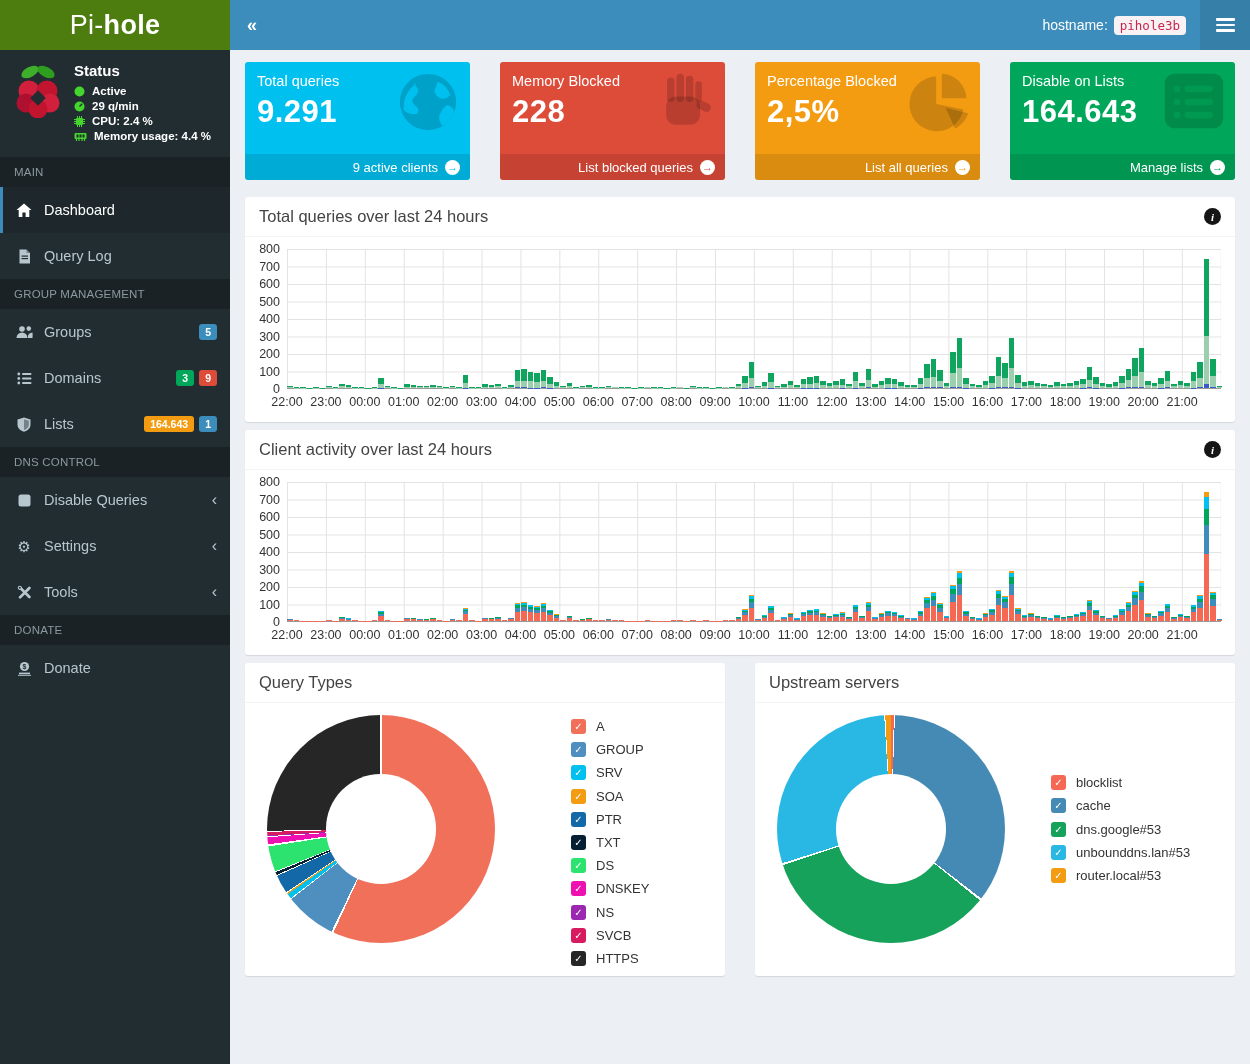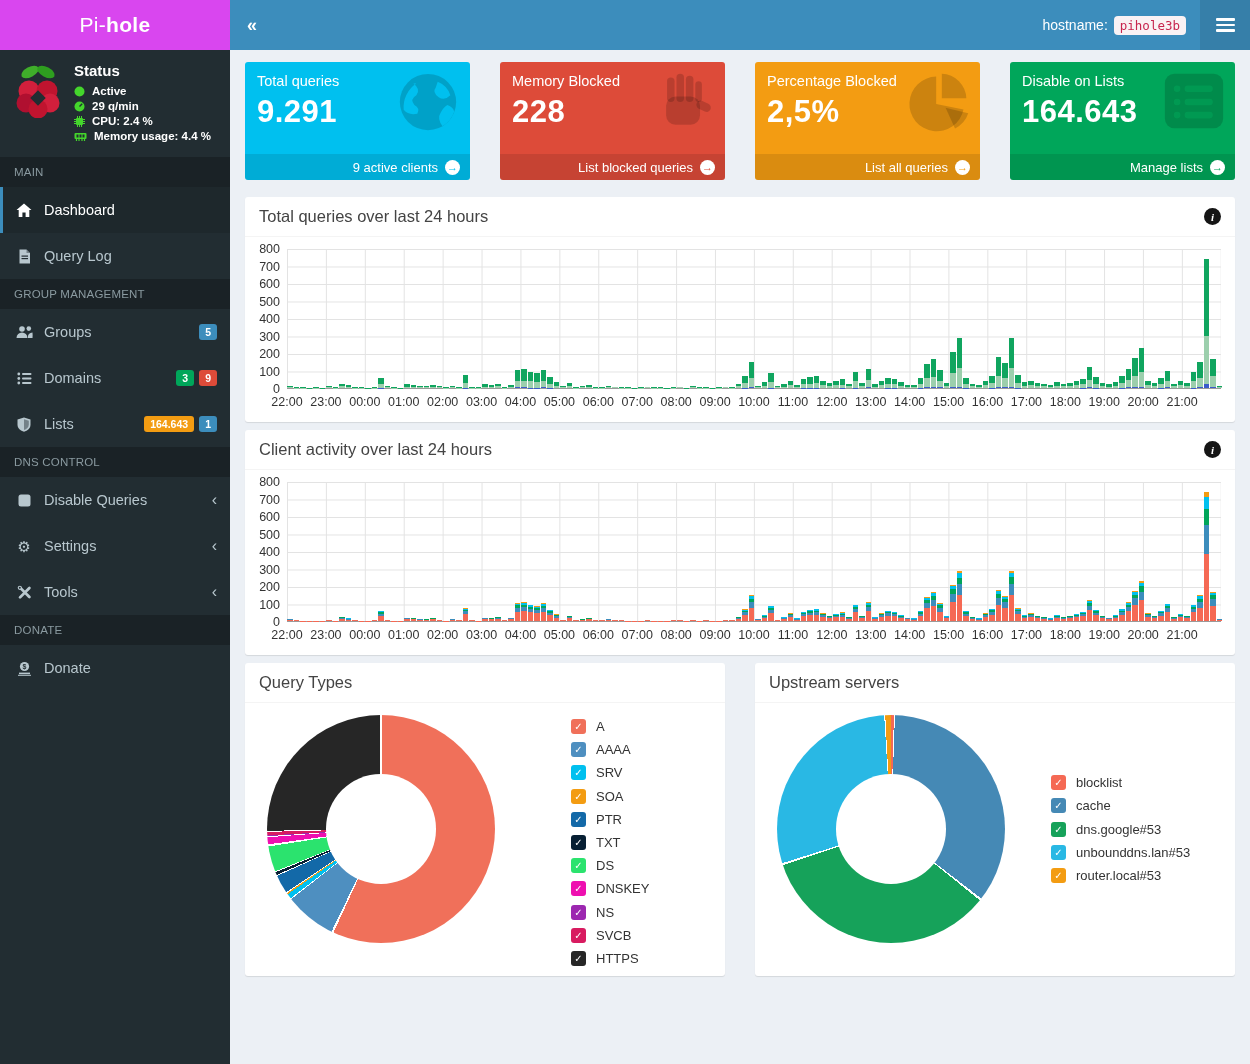--- a/index.html
+++ b/index.html
@@ -1,20 +1,20 @@
 <!DOCTYPE html>
 <html><head>
 <meta charset="utf-8">
 <style>
   * { margin:0; padding:0; box-sizing:border-box; }
   html,body { width:1250px; height:1064px; overflow:hidden; font-family:"Liberation Sans",sans-serif; background:#ecf0f5; }
 
   
   .navbar { display:flex; height:50px; }
-  .brand { width:230px; background:#d946ef; color:#fff; text-align:center; line-height:50px; font-size:21px; letter-spacing:.3px; }
+  .brand { width:230px; background:#4d7c0f; color:#fff; text-align:center; line-height:50px; font-size:27px; letter-spacing:.3px; }
   .brand .light { font-weight:400; }
   .brand .bold  { font-weight:700; }
   .nav-rest { flex:1; background:#3c8dbc; display:flex; align-items:center; }
   .toggle { padding:0 17px; color:#fff; font-size:18px; font-weight:700; cursor:pointer; line-height:50px; }
   .nav-spacer { flex:1; }
   .hostname { color:#fff; font-size:14px; margin-right:14px; display:flex; align-items:center; gap:6px; }
   .hostname code { background:#f9f2f4; color:#c7254e; font-family:"DejaVu Sans Mono",monospace; font-size:12.5px; padding:2px 6px; border-radius:4px; }
   .burger { width:50px; height:50px; background:#367fa9; display:flex; flex-direction:column; align-items:center; justify-content:center; gap:3px; cursor:pointer; }
   .burger i { display:block; width:19px; height:2.5px; background:#fff; border-radius:1px; }
 
@@ -1857,21 +1857,21 @@
         </div>
         <div class="donut-body">
           <div class="donut" id="donut-qt" style="background: conic-gradient(rgb(255, 255, 255) 0deg, rgb(255, 255, 255) 0.55deg, rgb(240, 112, 90) 0.55deg, rgb(240, 112, 90) 204.65deg, rgb(255, 255, 255) 204.65deg, rgb(255, 255, 255) 205.2deg, rgb(255, 255, 255) 205.2deg, rgb(255, 255, 255) 205.75deg, rgb(78, 143, 192) 205.75deg, rgb(78, 143, 192) 232.01deg, rgb(255, 255, 255) 232.01deg, rgb(255, 255, 255) 232.56deg, rgb(0, 192, 239) 232.56deg, rgb(0, 192, 239) 235.08deg, rgb(243, 156, 18) 235.08deg, rgb(243, 156, 18) 235.8deg, rgb(255, 255, 255) 235.8deg, rgb(255, 255, 255) 236.35deg, rgb(19, 105, 168) 236.35deg, rgb(19, 105, 168) 245.69deg, rgb(255, 255, 255) 245.69deg, rgb(255, 255, 255) 246.24deg, rgb(7, 31, 51) 246.24deg, rgb(7, 31, 51) 247.68deg, rgb(255, 255, 255) 247.68deg, rgb(255, 255, 255) 248.23deg, rgb(43, 227, 110) 248.23deg, rgb(43, 227, 110) 261.17deg, rgb(255, 255, 255) 261.17deg, rgb(255, 255, 255) 261.72deg, rgb(255, 255, 255) 261.72deg, rgb(255, 255, 255) 262.27deg, rgb(238, 16, 176) 262.27deg, rgb(238, 16, 176) 265.85deg, rgb(255, 255, 255) 265.85deg, rgb(255, 255, 255) 266.4deg, rgb(156, 39, 176) 266.4deg, rgb(156, 39, 176) 266.76deg, rgb(216, 27, 96) 266.76deg, rgb(216, 27, 96) 268.56deg, rgb(255, 255, 255) 268.56deg, rgb(255, 255, 255) 269.11deg, rgb(38, 38, 38) 269.11deg, rgb(38, 38, 38) 359.45deg, rgb(255, 255, 255) 359.45deg, rgb(255, 255, 255) 360deg);"></div>
           <div class="legend qt-legend" id="legend-qt">
               <div class="lrow">
                 <span class="lbox" style="background: rgb(240, 112, 90);">✓</span>
                 <span>A</span>
               </div>
               <div class="lrow">
                 <span class="lbox" style="background: rgb(78, 143, 192);">✓</span>
-                <span>AAAA</span>
+                <span>GROUP</span>
               </div>
               <div class="lrow">
                 <span class="lbox" style="background: rgb(0, 192, 239);">✓</span>
                 <span>SRV</span>
               </div>
               <div class="lrow">
                 <span class="lbox" style="background: rgb(243, 156, 18);">✓</span>
                 <span>SOA</span>
               </div>
               <div class="lrow">

